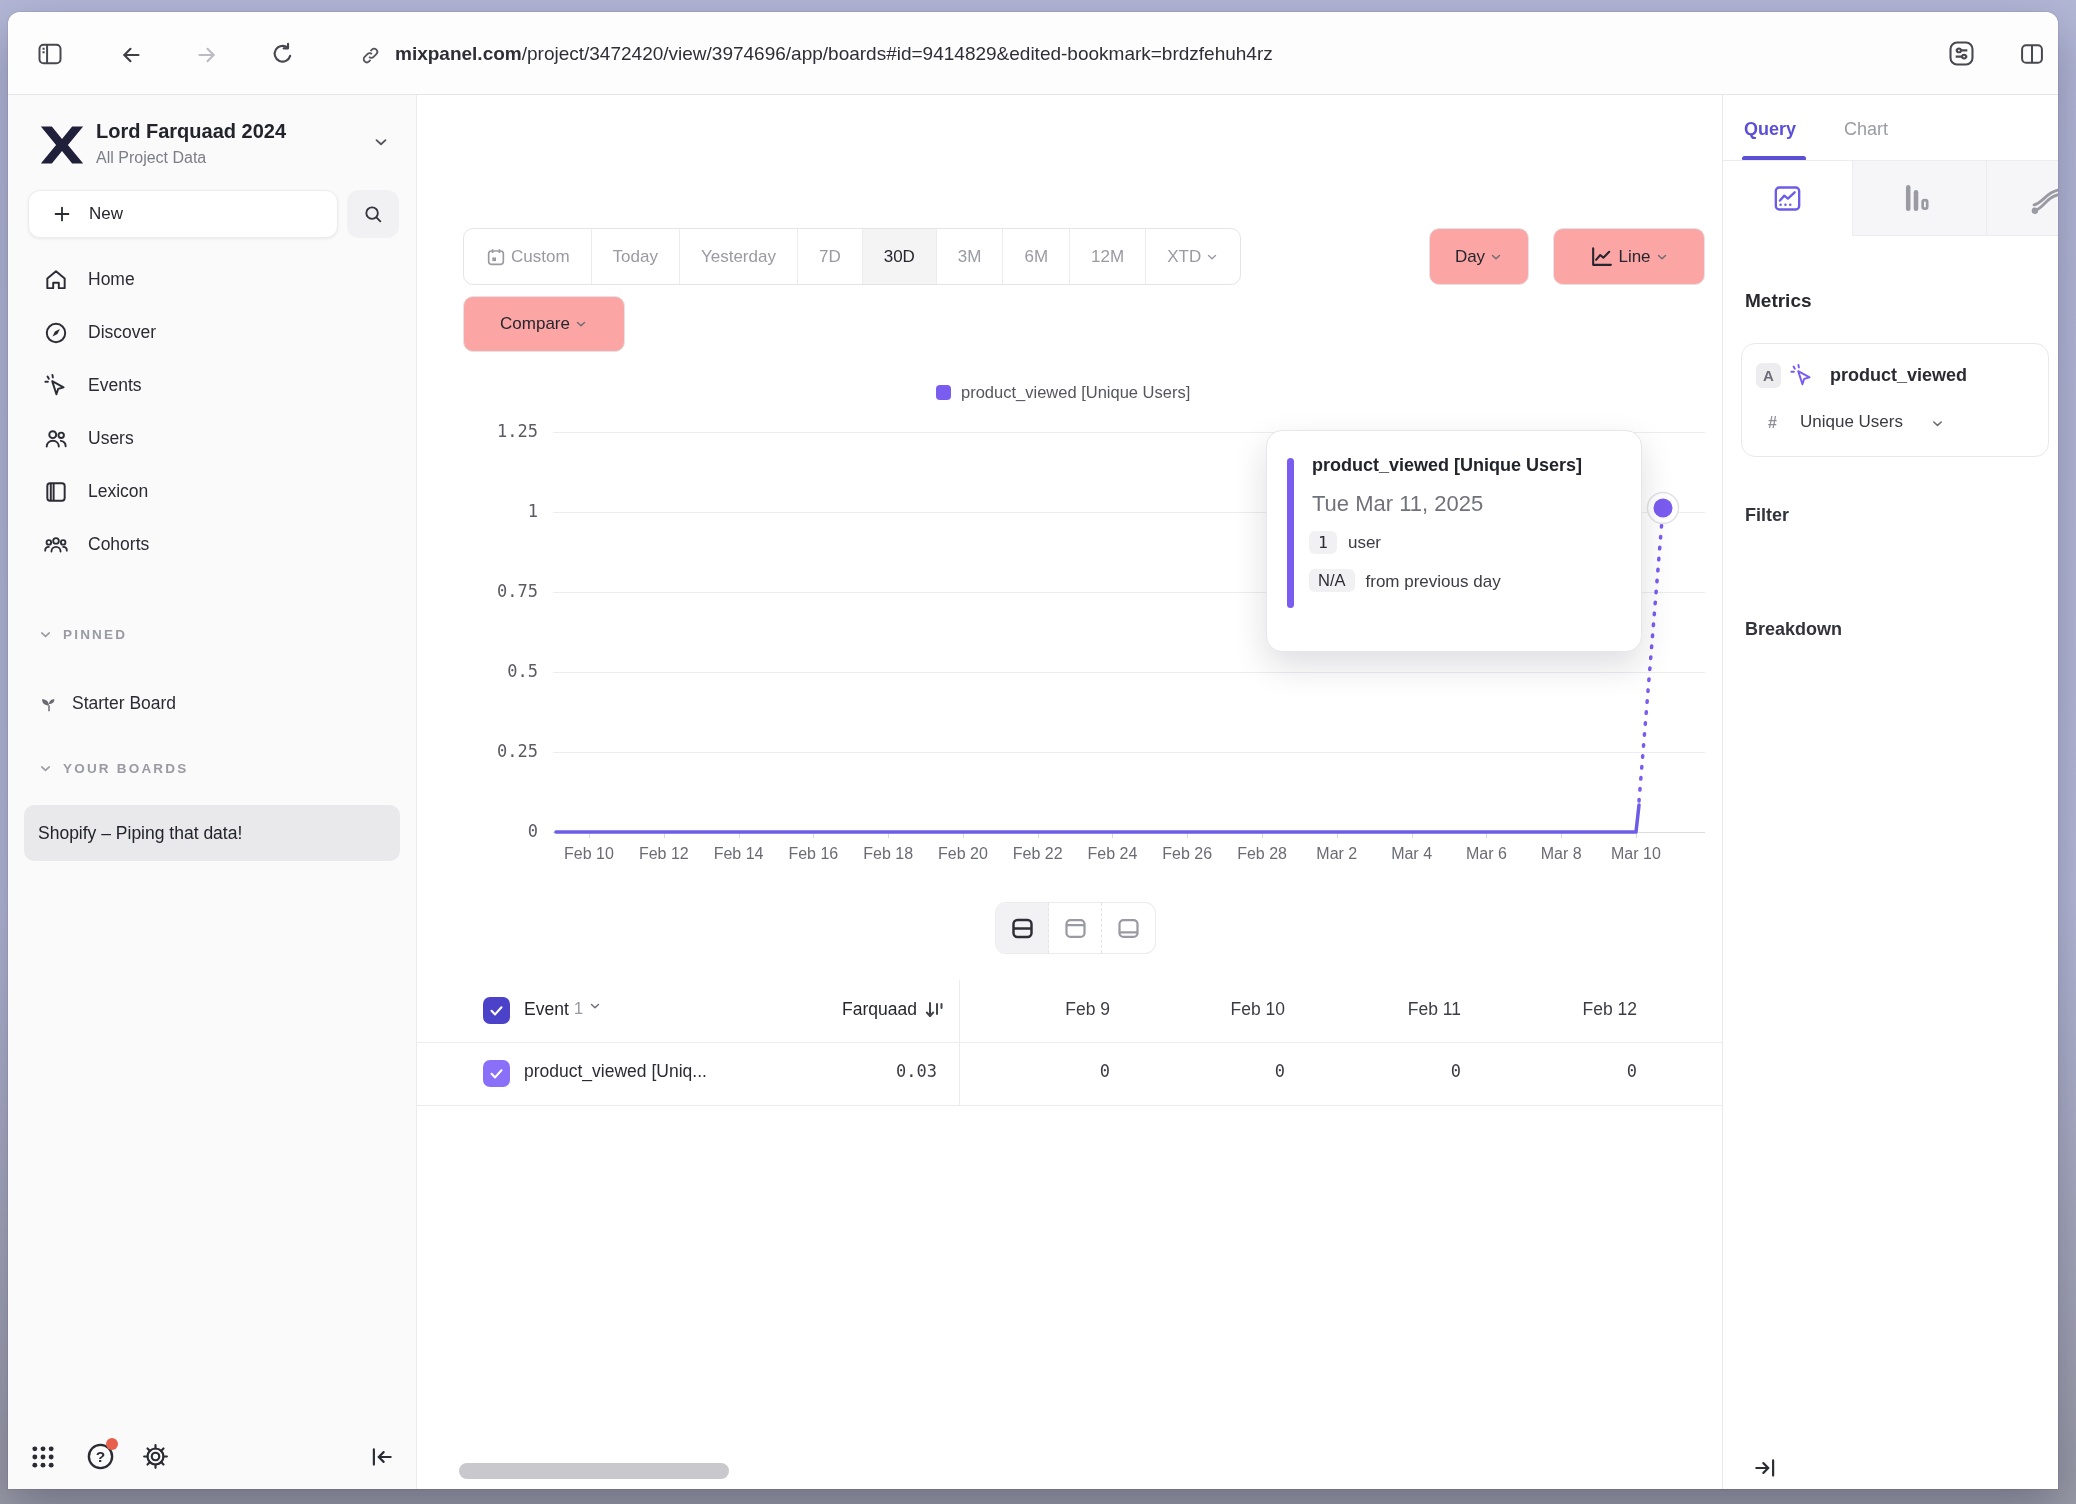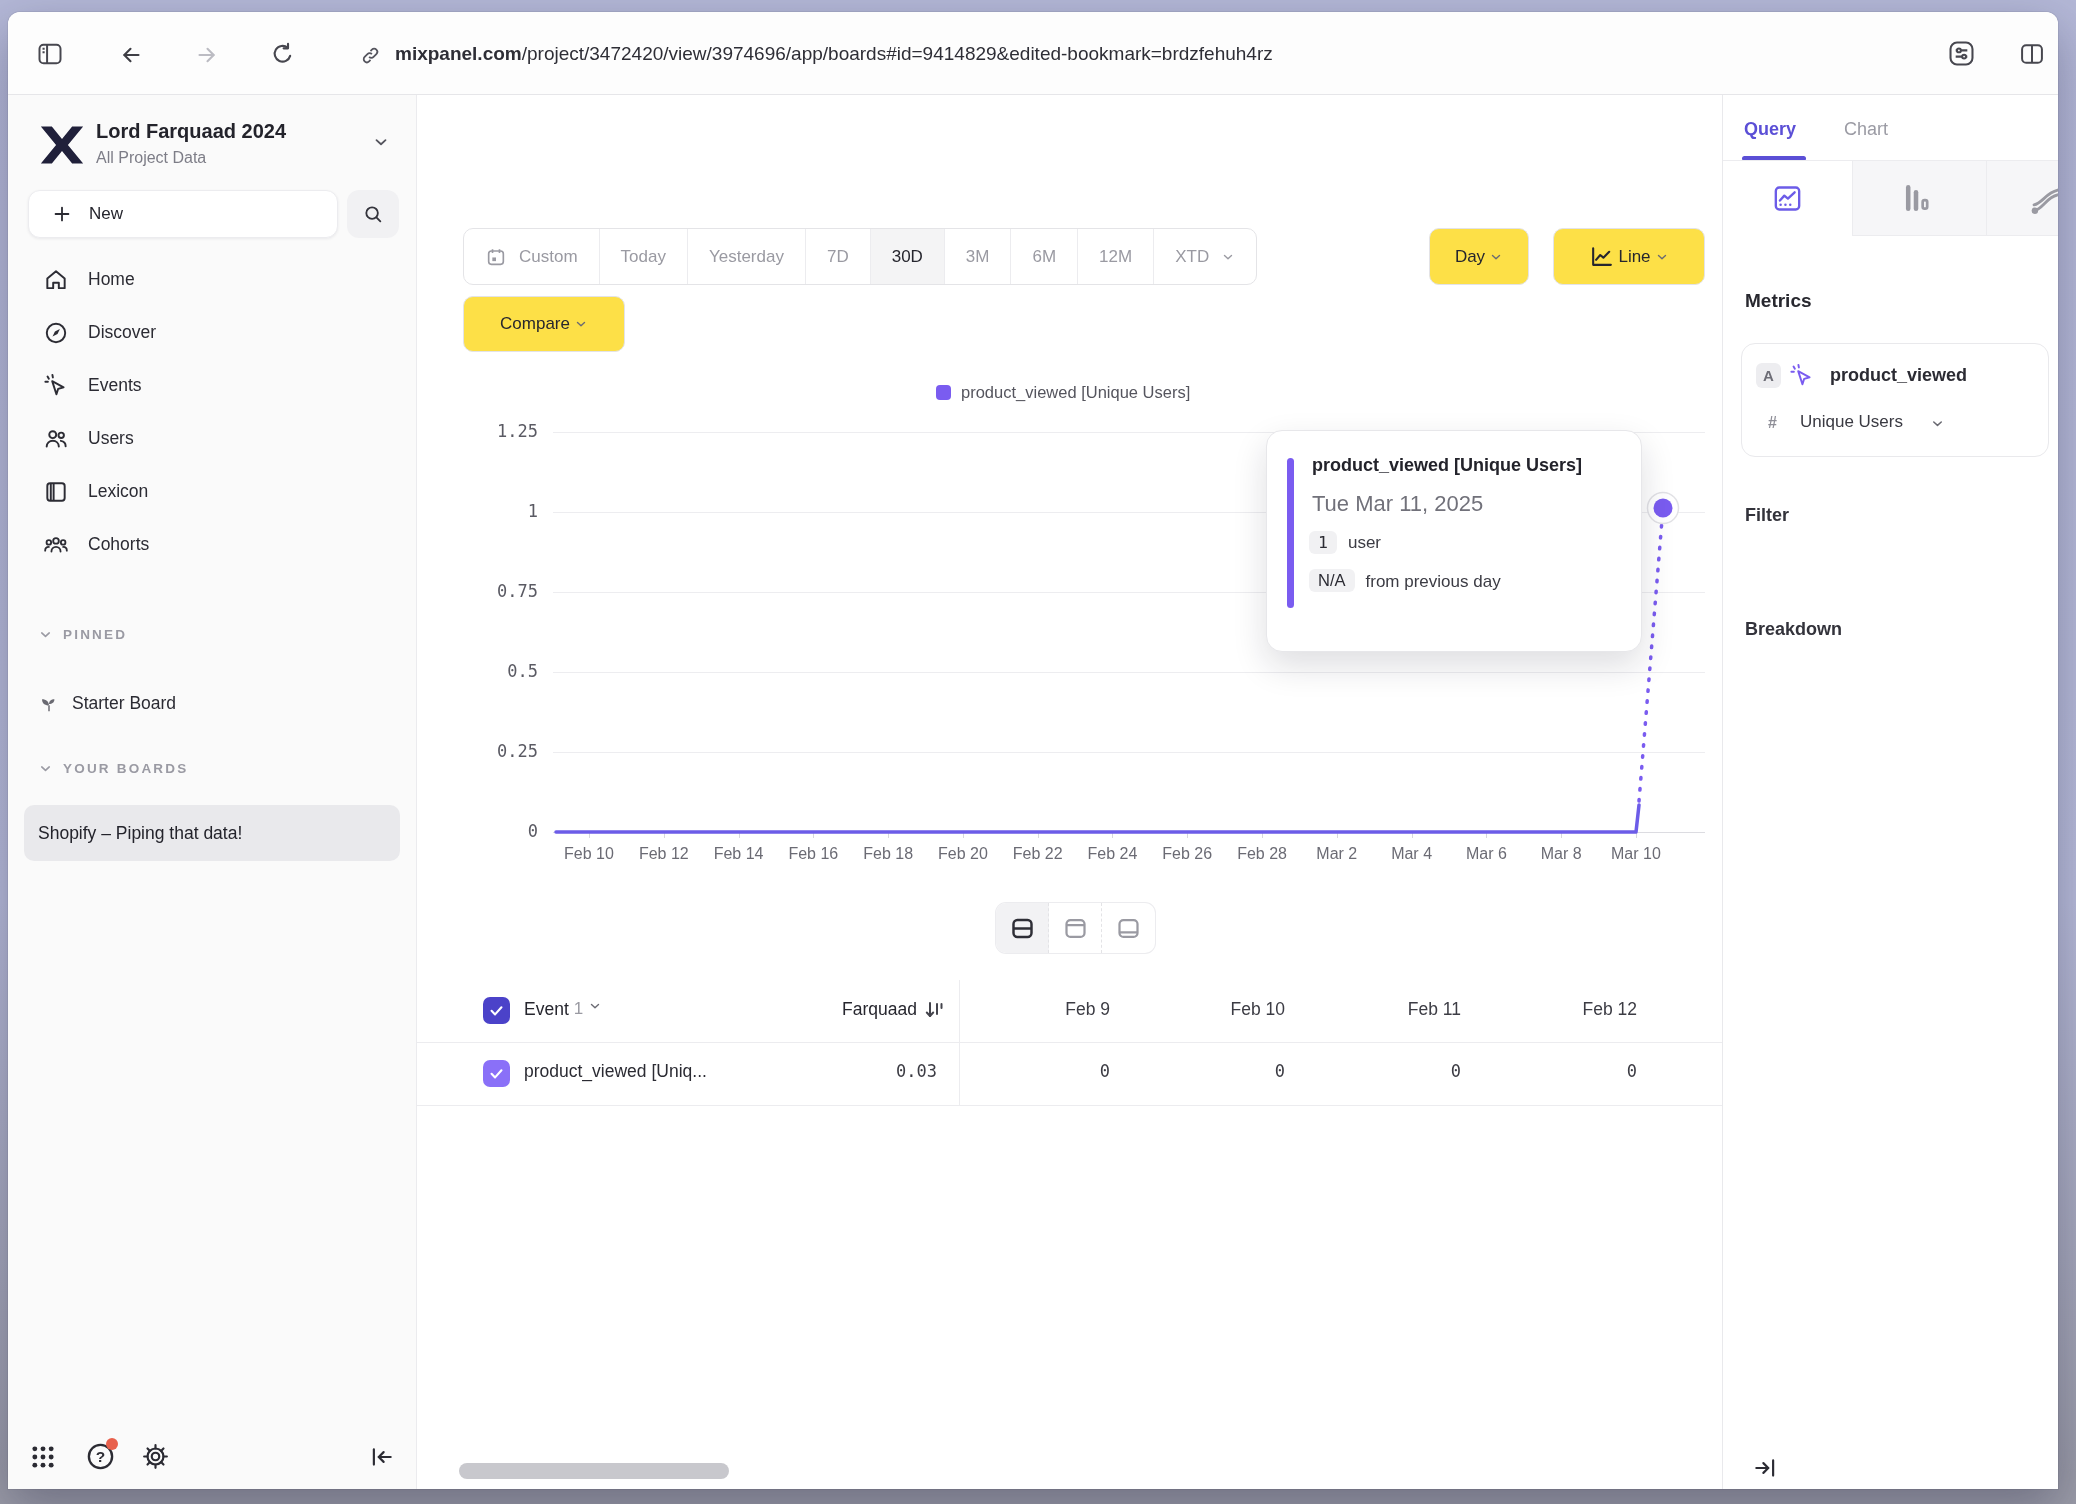--- a/index.html
+++ b/index.html
@@ -10,24 +10,24 @@
   .window{position:absolute;left:8px;top:12px;width:2050px;height:1477px;background:#fff;border-radius:12px 12px 0 0;box-shadow:0 18px 50px rgba(30,30,60,.35),0 0 0 1px rgba(0,0,0,.06);overflow:hidden}
   .browserbar{position:absolute;left:0;top:0;width:100%;height:83px;background:#fdfdfd;border-bottom:1px solid #e6e6e9;border-radius:12px 12px 0 0}
   .bicon{position:absolute;display:flex;align-items:center;justify-content:center;color:#47474f}
   .urltext{position:absolute;left:387px;top:0;height:83px;display:flex;align-items:center;font-size:19px;color:#2e2e36}
   .sidebar{position:absolute;left:0;top:83px;width:409px;bottom:0;background:#fafafa;border-right:1px solid #ebebee}
   .navitem{position:absolute;left:0;width:100%;height:53px;display:flex;align-items:center;cursor:pointer}
   .navitem .nicon{position:absolute;left:34px;width:28px;display:flex;justify-content:center;color:#2c2c34}
   .navitem .nlabel{position:absolute;left:80px;font-size:17.5px;color:#2b2b33}
   .sechdr{position:absolute;display:flex;align-items:center;gap:10px;color:#9a9aa3;font-size:13.5px;font-weight:700;letter-spacing:2.2px}
   .main{position:absolute;left:409px;top:83px;right:336px;bottom:0;background:#fff}
-  .seg{display:flex;align-items:center;gap:12px;padding:0 21px;height:55px;font-size:17px;color:#9a9aa2;border-right:1px solid #ececef;cursor:pointer;white-space:nowrap}
+  .seg{display:flex;align-items:center;gap:4px;padding:0 21px;height:55px;font-size:17px;color:#9a9aa2;border-right:1px solid #ececef;cursor:pointer;white-space:nowrap}
   .seg:last-child{border-right:none}
   .seg.active{background:#f4f4f5;color:#26262e;font-weight:500}
-  .btn{display:inline-flex;align-items:center;justify-content:center;gap:4px;border:1px solid #e3e3e7;border-radius:10px;background:#fde047;font-size:17px;color:#26262e;cursor:pointer}
+  .btn{display:inline-flex;align-items:center;justify-content:center;gap:4px;border:1px solid #e3e3e7;border-radius:10px;background:#fca5a5;font-size:17px;color:#26262e;cursor:pointer}
   .gridline{position:absolute;height:1px;background:#ededf0}
   .ylab{position:absolute;width:62px;text-align:right;font-size:17px;color:#5a5a63}
   .xtick{position:relative;width:72px;text-align:center;font-size:16px;color:#6b6b74}
   .xtick::before{content:"";position:absolute;top:-13px;left:50%;width:1px;height:6px;background:#d8d8dd}
   .tooltip{position:absolute;left:1258px;top:418px;width:376px;height:222px;background:#fff;border:1px solid #e7e7ea;border-radius:16px;box-shadow:0 14px 34px rgba(20,20,40,.14);z-index:6}
   .pill{display:inline-block;background:#f1f1f3;border-radius:6px;padding:2px 9px;font-size:16.5px;color:#2c2c34}
   .cb{position:absolute;width:27px;height:27px;border-radius:7px;display:flex;align-items:center;justify-content:center;cursor:pointer}
   .qpanel{position:absolute;top:83px;right:0;width:336px;bottom:0;background:#fff;border-left:1px solid #e9e9ec}
   .hdg{font-size:18px;font-weight:700;color:#28282f}
   .toggle{width:53px;height:50px;display:flex;align-items:center;justify-content:center;cursor:pointer;color:#9a9aa2}

